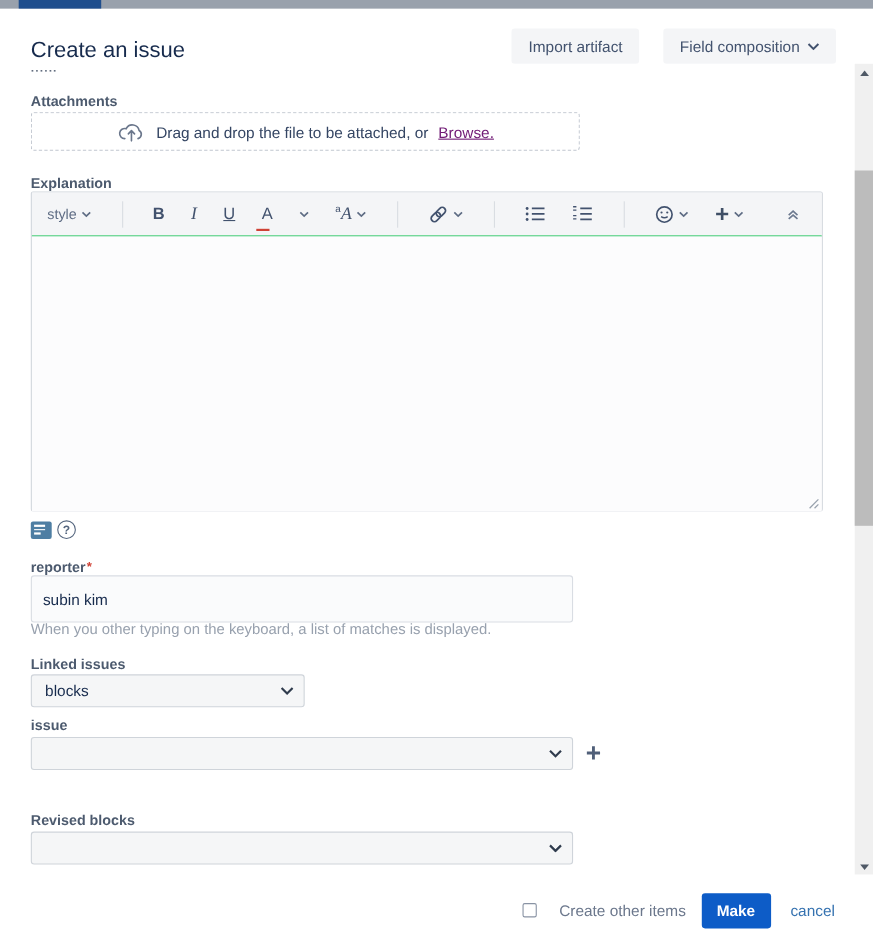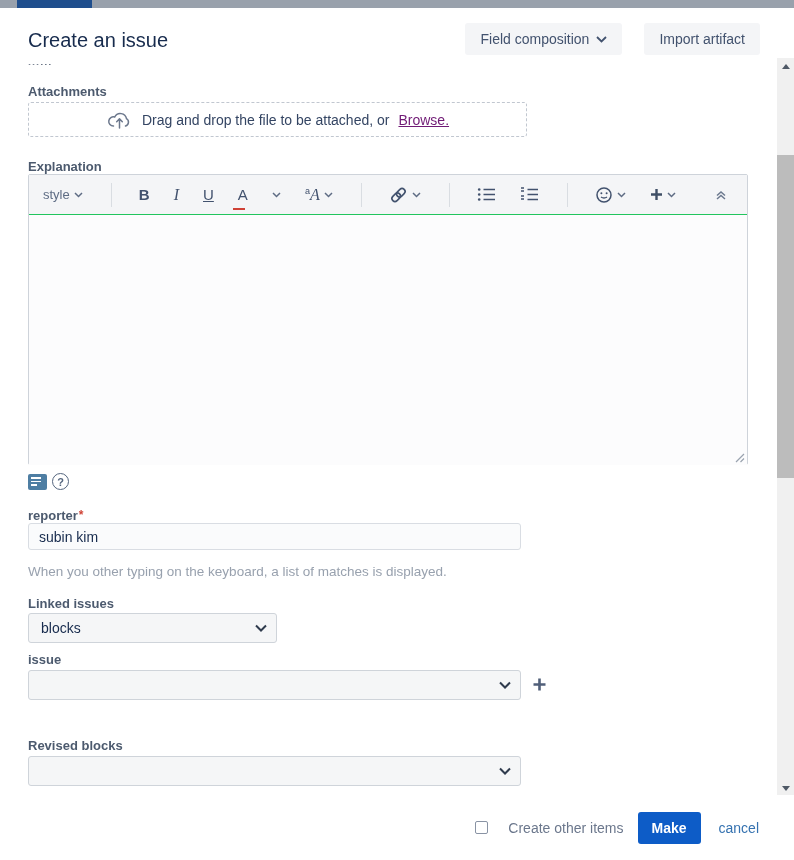--- a/index.html
+++ b/index.html
@@ -10,21 +10,21 @@
     position: relative;
     overflow: hidden;
     color: #172b4d;
   }
   
   .top-strip { position: absolute; top:0; left:0; width:794px; height:8px; background:#99a1ac; }
   .top-strip .active-tab { position:absolute; left:17px; top:0; width:75px; height:8px; background:#1f4e8d; }
 
   
   .header { position:absolute; top:8px; left:0; width:794px; height:50px; background:#fff;
-            display:flex; align-items:center; justify-content:space-between; padding:14px 34px 0 28px; }
+            display:flex; align-items:flex-end; justify-content:space-between; padding:14px 34px 0 28px; }
   .page-title { font-size:20px; font-weight:400; color:#172b4d; line-height:1.2; }
   .header-buttons { display:flex; gap:22px; margin-top:-2px; }
   .btn-subtle { background:#f4f5f7; color:#42526e; border:none; border-radius:3px;
                 font-family:"Liberation Sans", sans-serif; font-size:14px; padding:8px 15px;
                 display:flex; align-items:center; gap:7px; cursor:pointer; }
 
   
   .scroll-area { position:absolute; top:58px; left:0; width:794px; height:737px; background:#fff; }
 
   .clipped-row { position:absolute; left:28px; top:0; width:80px; height:7px; overflow:hidden; }
@@ -63,21 +63,21 @@
   .below-editor { position:absolute; left:28px; top:415px; display:flex; align-items:center; gap:5px; }
   .wiki-icon { width:19px; height:16px; background:#4e7ea3; border-radius:2px;
                display:flex; flex-direction:column; justify-content:center; gap:2px; padding-left:3px; cursor:pointer; }
   .wiki-icon i { display:block; height:1.5px; background:#fff; }
   .wiki-icon i:nth-child(1){ width:10px; } .wiki-icon i:nth-child(2){ width:10px; } .wiki-icon i:nth-child(3){ width:6px; }
   .help-circle { width:17px; height:17px; border:1.6px solid #54657e; border-radius:50%;
                  display:flex; align-items:center; justify-content:center;
                  font-size:11px; font-weight:bold; color:#54657e; cursor:pointer; }
 
   
-  .text-input { position:absolute; left:28px; width:493px; height:27px; background:#fafbfc;
+  .text-input { position:absolute; left:28px; width:493px; height:43px; background:#fafbfc;
                 border:1px solid #d9dde3; border-radius:3px; font-family:"Liberation Sans", sans-serif;
                 font-size:14px; color:#172b4d; padding:0 10px; }
   .fake-select { position:absolute; left:28px; height:30px; background:#f5f6f7;
                  border:1px solid #cfd4da; border-radius:3px; display:flex; align-items:center;
                  justify-content:space-between; padding:0 9px 0 12px; font-size:14px; color:#172b4d; cursor:pointer; }
   .plus-btn { position:absolute; background:none; border:none; cursor:pointer; padding:2px; }
 
   
   .scrollbar { position:absolute; right:0; top:0; width:17px; height:739px; background:#f0f0f0; }
   .sb-arrow { position:absolute; left:0; width:17px; height:17px; display:flex; align-items:center; justify-content:center; cursor:pointer; }
@@ -103,27 +103,27 @@
 <body>
 
 <div class="top-strip">
   <div class="active-tab"></div>
 </div>
 
 <div class="header">
   <div class="page-title">Create an issue</div>
   <div class="header-buttons">
     <button class="btn-subtle">
+      <span>Import artifact</span>
+    </button>
+    <button class="btn-subtle">
       <span>Field composition</span>
       <svg width="11" height="7" viewBox="0 0 11 7">
           <polyline points="1,1 5.5,5.5 10,1" fill="none" stroke="#42526e" stroke-width="1.8"></polyline>
         </svg>
-    </button>
-    <button class="btn-subtle">
-      <span>Import artifact</span>
     </button>
   </div>
 </div>
 
 <div class="scroll-area">
 
   <div class="clipped-row"><span>......</span></div>
 
   <div class="field-label" style="top:26px;">Attachments</div>
   <div class="dropzone">

